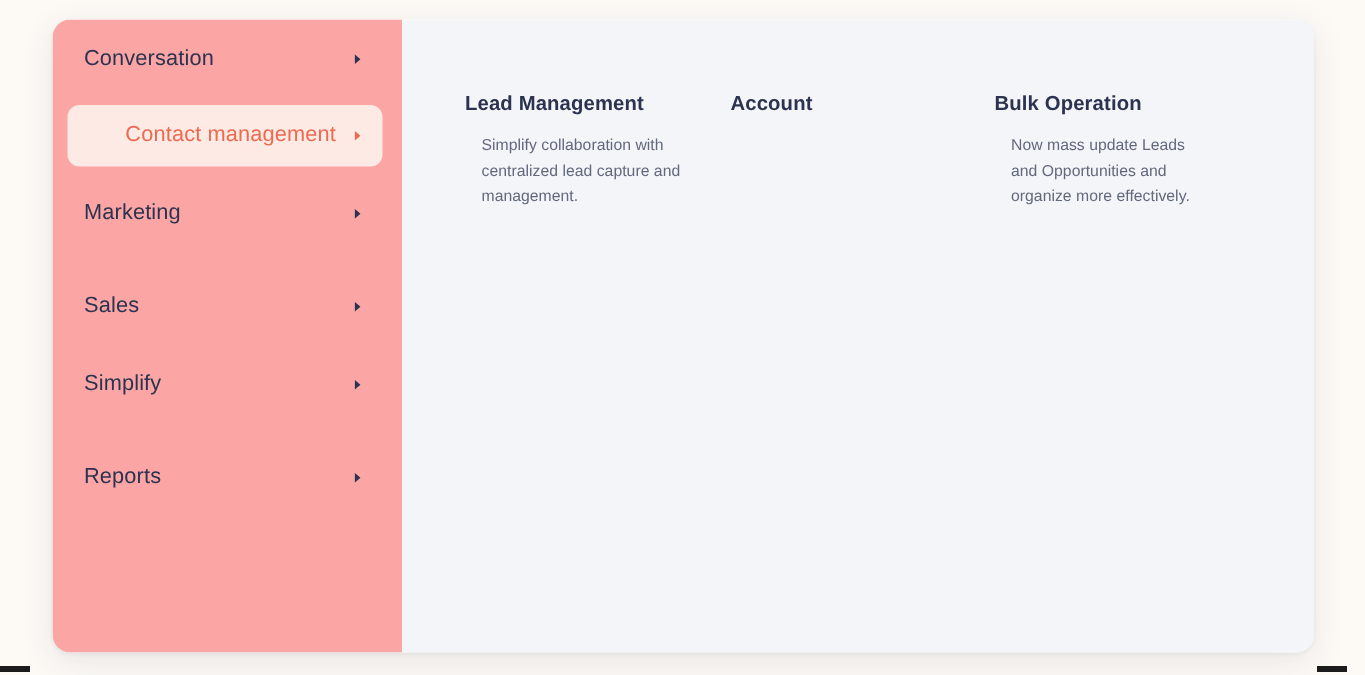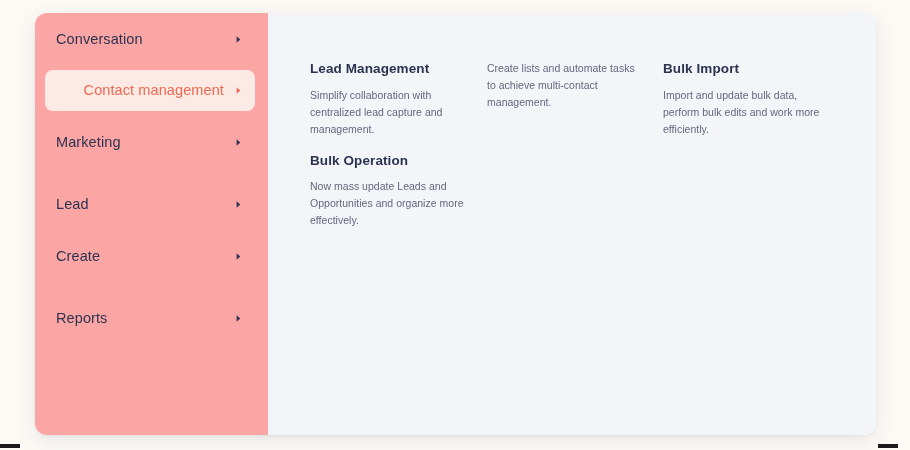--- a/index.html
+++ b/index.html
@@ -108,21 +108,21 @@
     font-weight: 600;
     letter-spacing: 0.1px;
     margin: 0 0 9px 0;
     line-height: 1.3;
   }
 
   .feature-desc {
     font-size: 10.5px;
     color: #62687e;
     line-height: 1.62;
-    margin: 0;
+    margin: 11px;
     letter-spacing: 0.02px;
   }
 
   
   .edge-nub {
     position: absolute;
     bottom: 2px;
     width: 20px;
     height: 4px;
     background: #1b1b1b;
@@ -167,32 +167,32 @@
           </svg>
       </span>
     </div>
 
     <div class="nav-spacer"></div>
 
 
     <div class="nav-spacer"></div>
 
     <div class="nav-item">
-      <span class="nav-label">Lead</span>
-      <span class="nav-chevron">
-        <svg width="9" height="9" viewBox="0 0 9 9">
-            <path d="M2.6 1.3 L6.3 4.5 L2.6 7.7 Z" fill="#2b3350"></path>
-          </svg>
-      </span>
-    </div>
-
-    <div class="nav-spacer"></div>
-
-    <div class="nav-item">
-      <span class="nav-label">Create</span>
+      <span class="nav-label">Sales</span>
+      <span class="nav-chevron">
+        <svg width="9" height="9" viewBox="0 0 9 9">
+            <path d="M2.6 1.3 L6.3 4.5 L2.6 7.7 Z" fill="#2b3350"></path>
+          </svg>
+      </span>
+    </div>
+
+    <div class="nav-spacer"></div>
+
+    <div class="nav-item">
+      <span class="nav-label">Simplify</span>
       <span class="nav-chevron">
         <svg width="9" height="9" viewBox="0 0 9 9">
             <path d="M2.6 1.3 L6.3 4.5 L2.6 7.7 Z" fill="#2b3350"></path>
           </svg>
       </span>
     </div>
 
     <div class="nav-spacer"></div>
 
 
@@ -213,27 +213,23 @@
 
   <section class="panel">
     <div class="panel-grid">
 
       <div class="feature">
         <h3 class="feature-title">Lead Management</h3>
         <p class="feature-desc">Simplify collaboration with centralized lead capture and management.</p>
       </div>
 
       <div class="feature">
-        <p class="feature-desc">Create lists and automate tasks to achieve multi-contact management.</p>
+        <h3 class="feature-title">Account</h3>
       </div>
 
-      <div class="feature">
-        <h3 class="feature-title">Bulk Import</h3>
-        <p class="feature-desc">Import and update bulk data, perform bulk edits and work more efficiently.</p>
-      </div>
 
       <div class="feature">
         <h3 class="feature-title">Bulk Operation</h3>
         <p class="feature-desc">Now mass update Leads and Opportunities and organize more effectively.</p>
       </div>
 
     </div>
   </section>
 
 </div>

